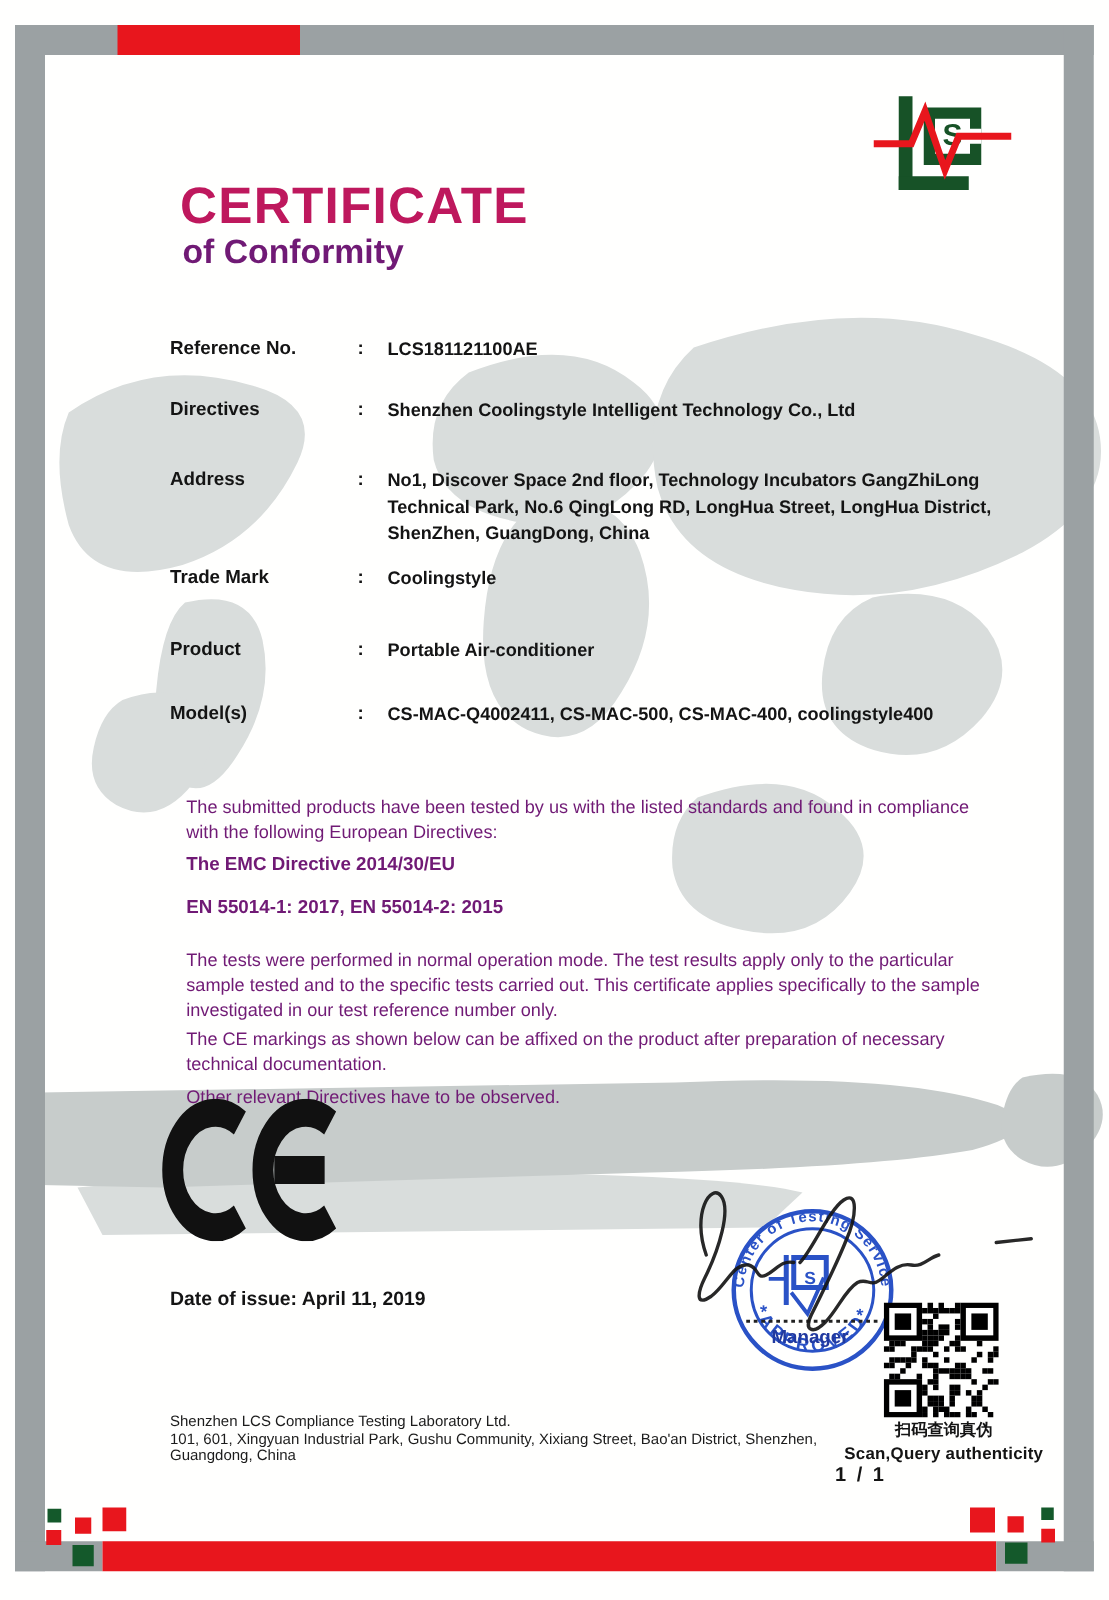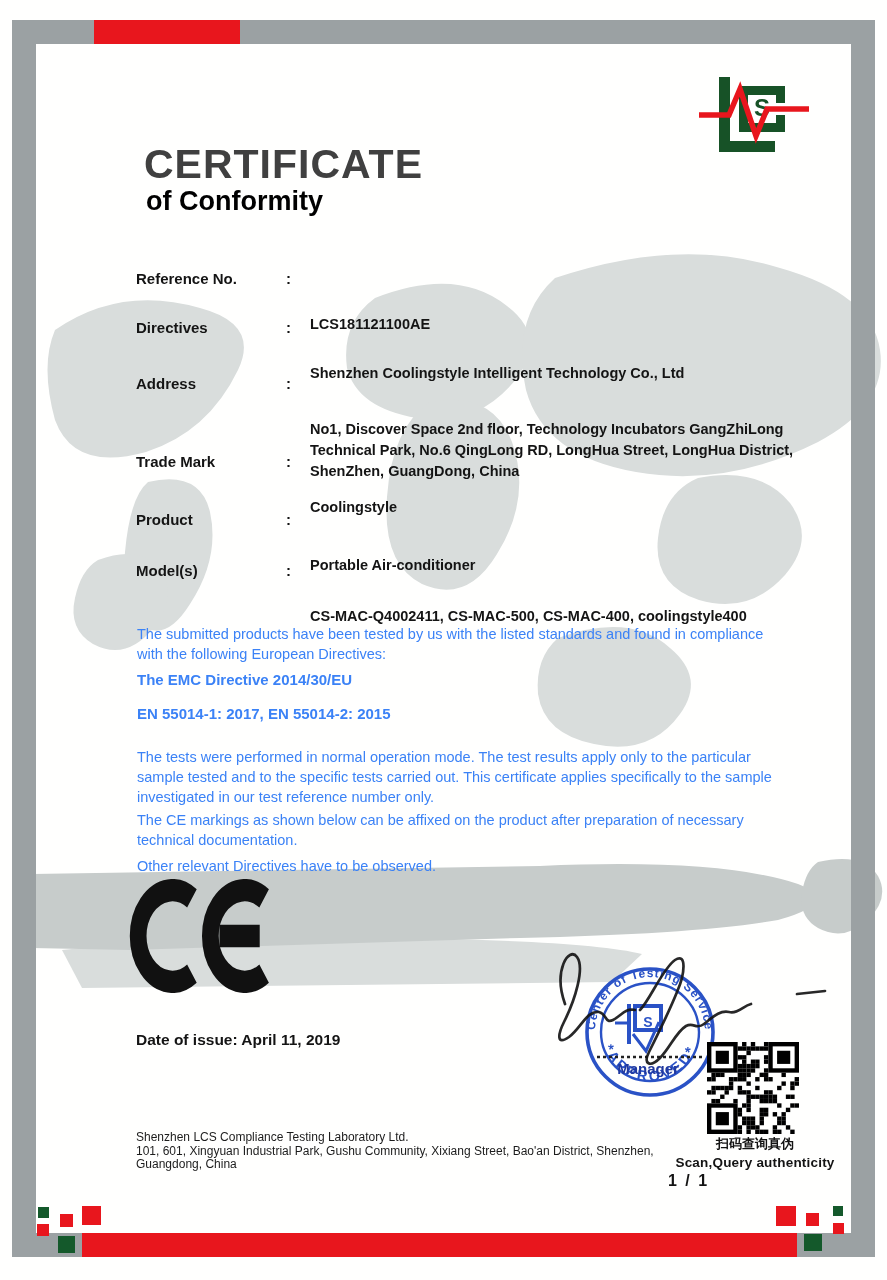--- a/index.html
+++ b/index.html
@@ -3,27 +3,27 @@
 <meta charset="utf-8">
 <style>
   html,body{margin:0;padding:0;background:#ffffff;}
   .page{position:relative;width:887px;height:1280px;background:#fffffe;overflow:hidden;
         font-family:"Liberation Sans",sans-serif;color:#141414;}
   .map{position:absolute;left:0;top:0;z-index:0;}
   .frame,.decor{position:absolute;z-index:2;}
   .content{position:absolute;left:0;top:0;width:887px;height:1280px;z-index:3;}
   .bar{position:absolute;background:#9ba1a3;}
   .sq{position:absolute;}
-  .title-main{position:absolute;left:144px;top:141px;font-size:41px;font-weight:700;letter-spacing:1px;color:#404040;}
-  .title-sub{position:absolute;left:146px;top:186px;font-size:27px;font-weight:700;color:#000000;}
+  .title-main{position:absolute;left:144px;top:141px;font-size:41px;font-weight:700;letter-spacing:1px;color:#be185d;}
+  .title-sub{position:absolute;left:146px;top:186px;font-size:27px;font-weight:700;color:#701a75;}
   .field{position:absolute;left:136px;width:680px;font-size:15px;}
   .flabel{position:absolute;left:0;top:0;font-weight:700;white-space:nowrap;}
   .fcolon{position:absolute;left:150px;top:0;font-weight:700;}
-  .fvalue{position:absolute;left:174px;top:0;width:488px;font-weight:700;font-size:14.5px;line-height:21px;margin-top:44px;}
-  .para{position:absolute;left:133px;width:655px;margin:4px;font-size:14.5px;line-height:20px;color:#3b82f6;}
+  .fvalue{position:absolute;left:174px;top:0;width:488px;font-weight:700;font-size:14.5px;line-height:21px;}
+  .para{position:absolute;left:133px;width:655px;margin:16px;font-size:14.5px;line-height:20px;color:#701a75;}
   .para.b{font-weight:700;font-size:15px;width:auto;white-space:nowrap;}
   .dateline{position:absolute;left:136px;top:1031px;font-size:15.5px;font-weight:700;}
   .footer{position:absolute;left:136px;top:1131px;font-size:12px;line-height:13.6px;color:#1c1c1c;width:520px;}
   .footer .frow{position:relative;}
   .footer .fax{position:absolute;left:170px;top:0;}
   .pageno{position:absolute;left:668px;top:1172px;font-size:16px;font-weight:700;letter-spacing:2px;}
   .qrwrap{position:absolute;left:707px;top:1042px;width:92px;height:92px;}
   .qrcap{position:absolute;left:672px;top:1135px;width:166px;text-align:center;font-weight:700;}
   .qrcap .zh{font-size:13px;display:block;}
   .qrcap .en{font-size:13.5px;display:block;margin-top:2px;letter-spacing:0.2px;}

